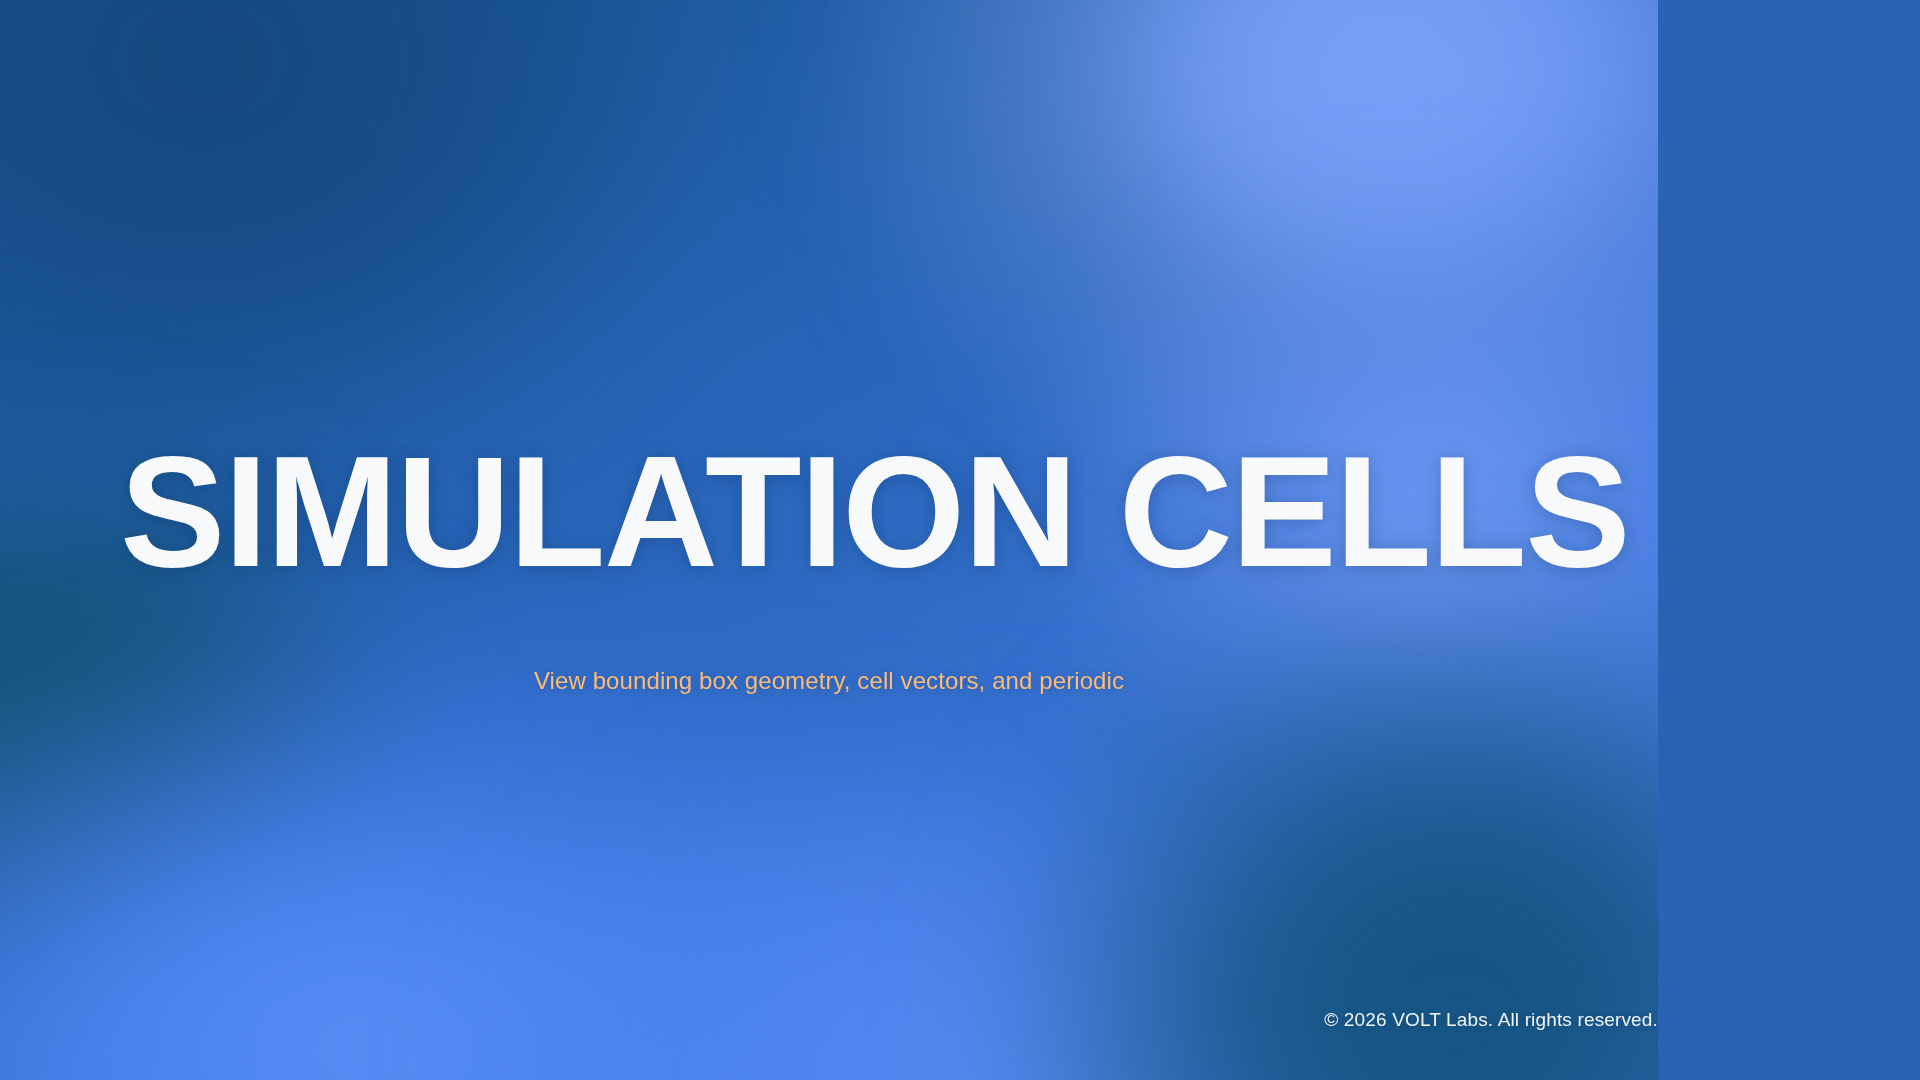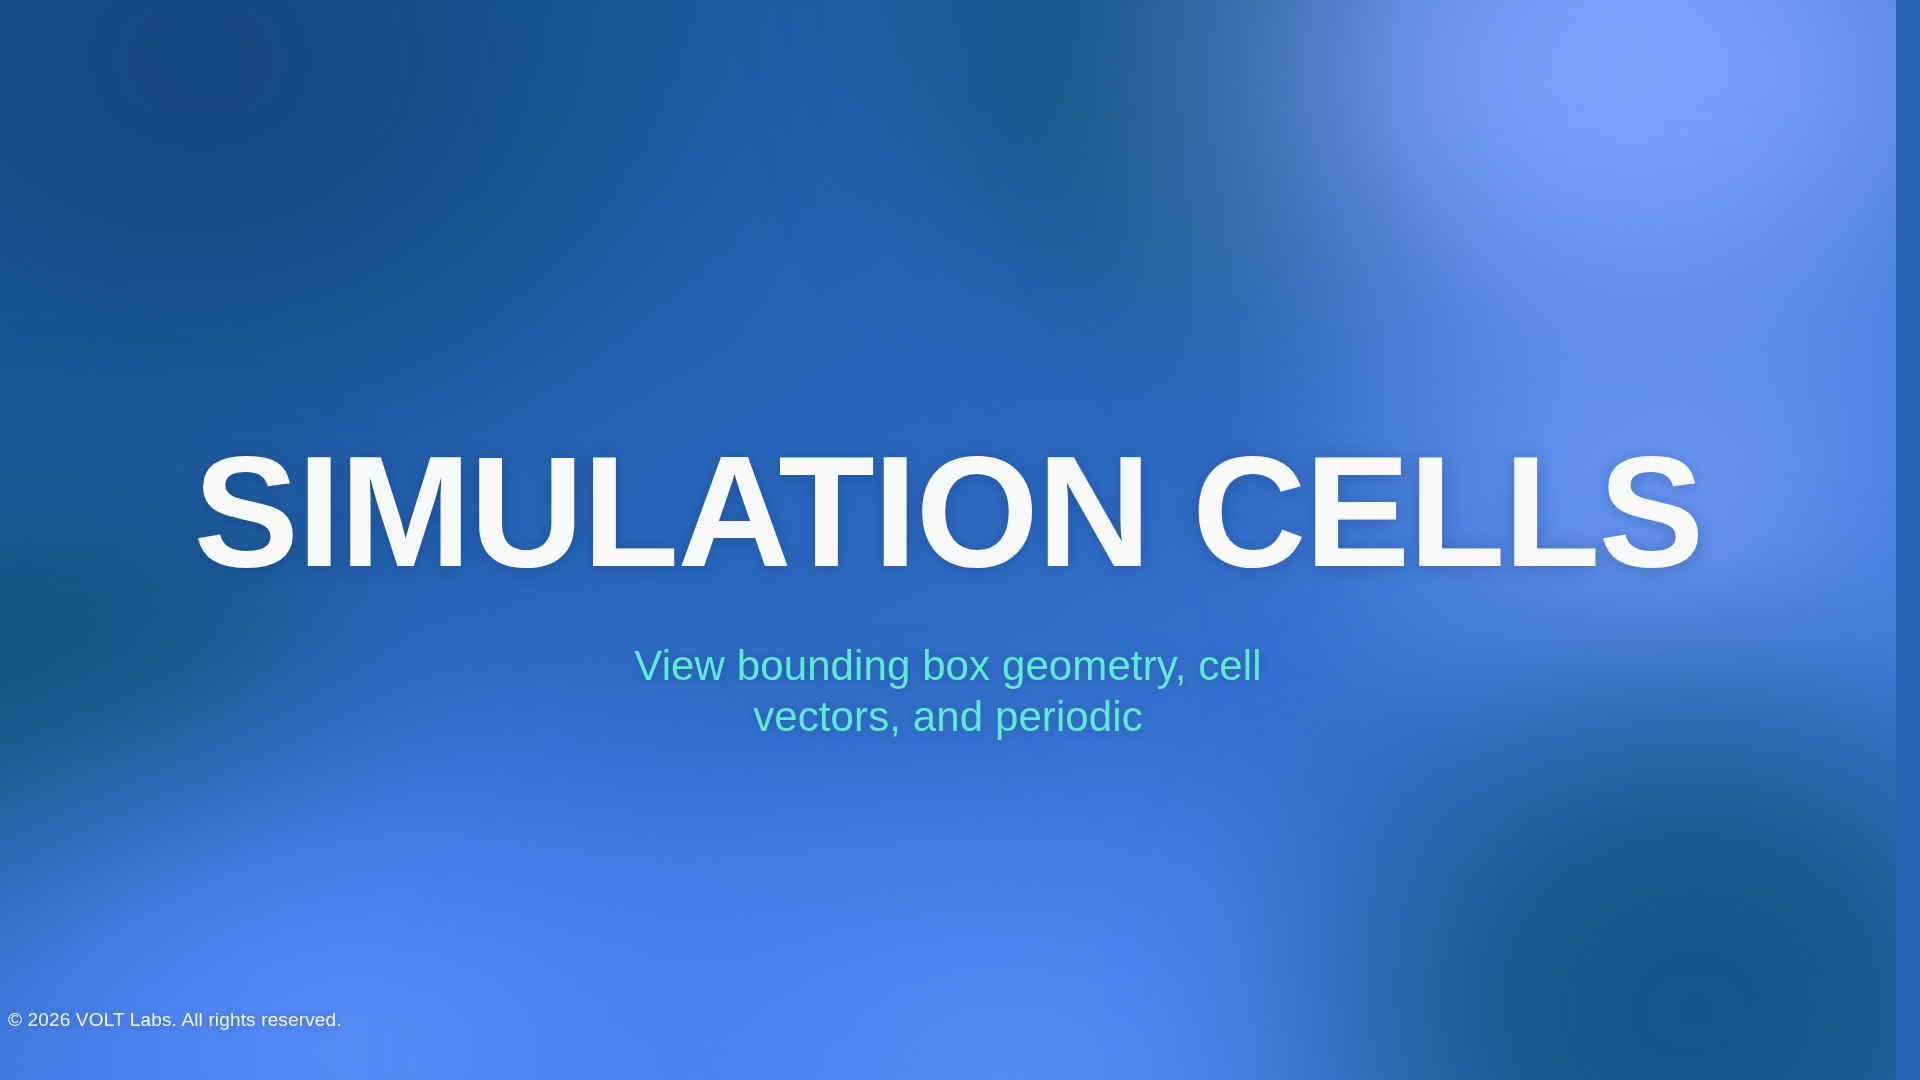--- a/index.html
+++ b/index.html
@@ -12,21 +12,21 @@
   }
 
   body {
     font-family:"Liberation Sans", sans-serif;
     background:#2a63b4;
   }
 
   
   .slide {
     position:relative;
-    width:1896px;
+    width:1658px;
     height:1080px;
     overflow:hidden;
     isolation:isolate;
   }
 
   
   .bg-base {
     position:absolute;
     inset:0;
     background:linear-gradient(150deg, #17548e 0%, #2a67bd 45%, #4a83ef 100%);
@@ -125,41 +125,41 @@
     font-size:158px;
     line-height:1.0;
     font-weight:700;
     letter-spacing:-1.5px;
     color:#f7f9fb;
     white-space:nowrap;
     text-shadow:0 2px 18px rgba(8,34,68,0.26);
   }
 
   .hero-subtitle {
-    margin-top:50px;
-    font-size:42px;
+    margin-top:76px;
+    font-size:24px;
     line-height:1.22;
     font-weight:300;
-    color:#5eead4;
+    color:#fdba74;
     letter-spacing:0.1px;
     max-width:780px;
     margin-left:auto;
     margin-right:auto;
     text-shadow:0 1px 10px rgba(8,34,68,0.22);
   }
 
   .hero-subtitle .sub-line { display:block; }
 
   
   .footer {
     position:absolute;
     left:8px;
     right:0;
     bottom:46px;
-    text-align:left;
+    text-align:right;
   }
 
   .footer-line {
     display:block;
     font-size:19px;
     line-height:1.42;
     font-weight:400;
     color:rgba(255,255,255,0.94);
     letter-spacing:0.15px;
     text-shadow:0 1px 8px rgba(8,34,68,0.2);

